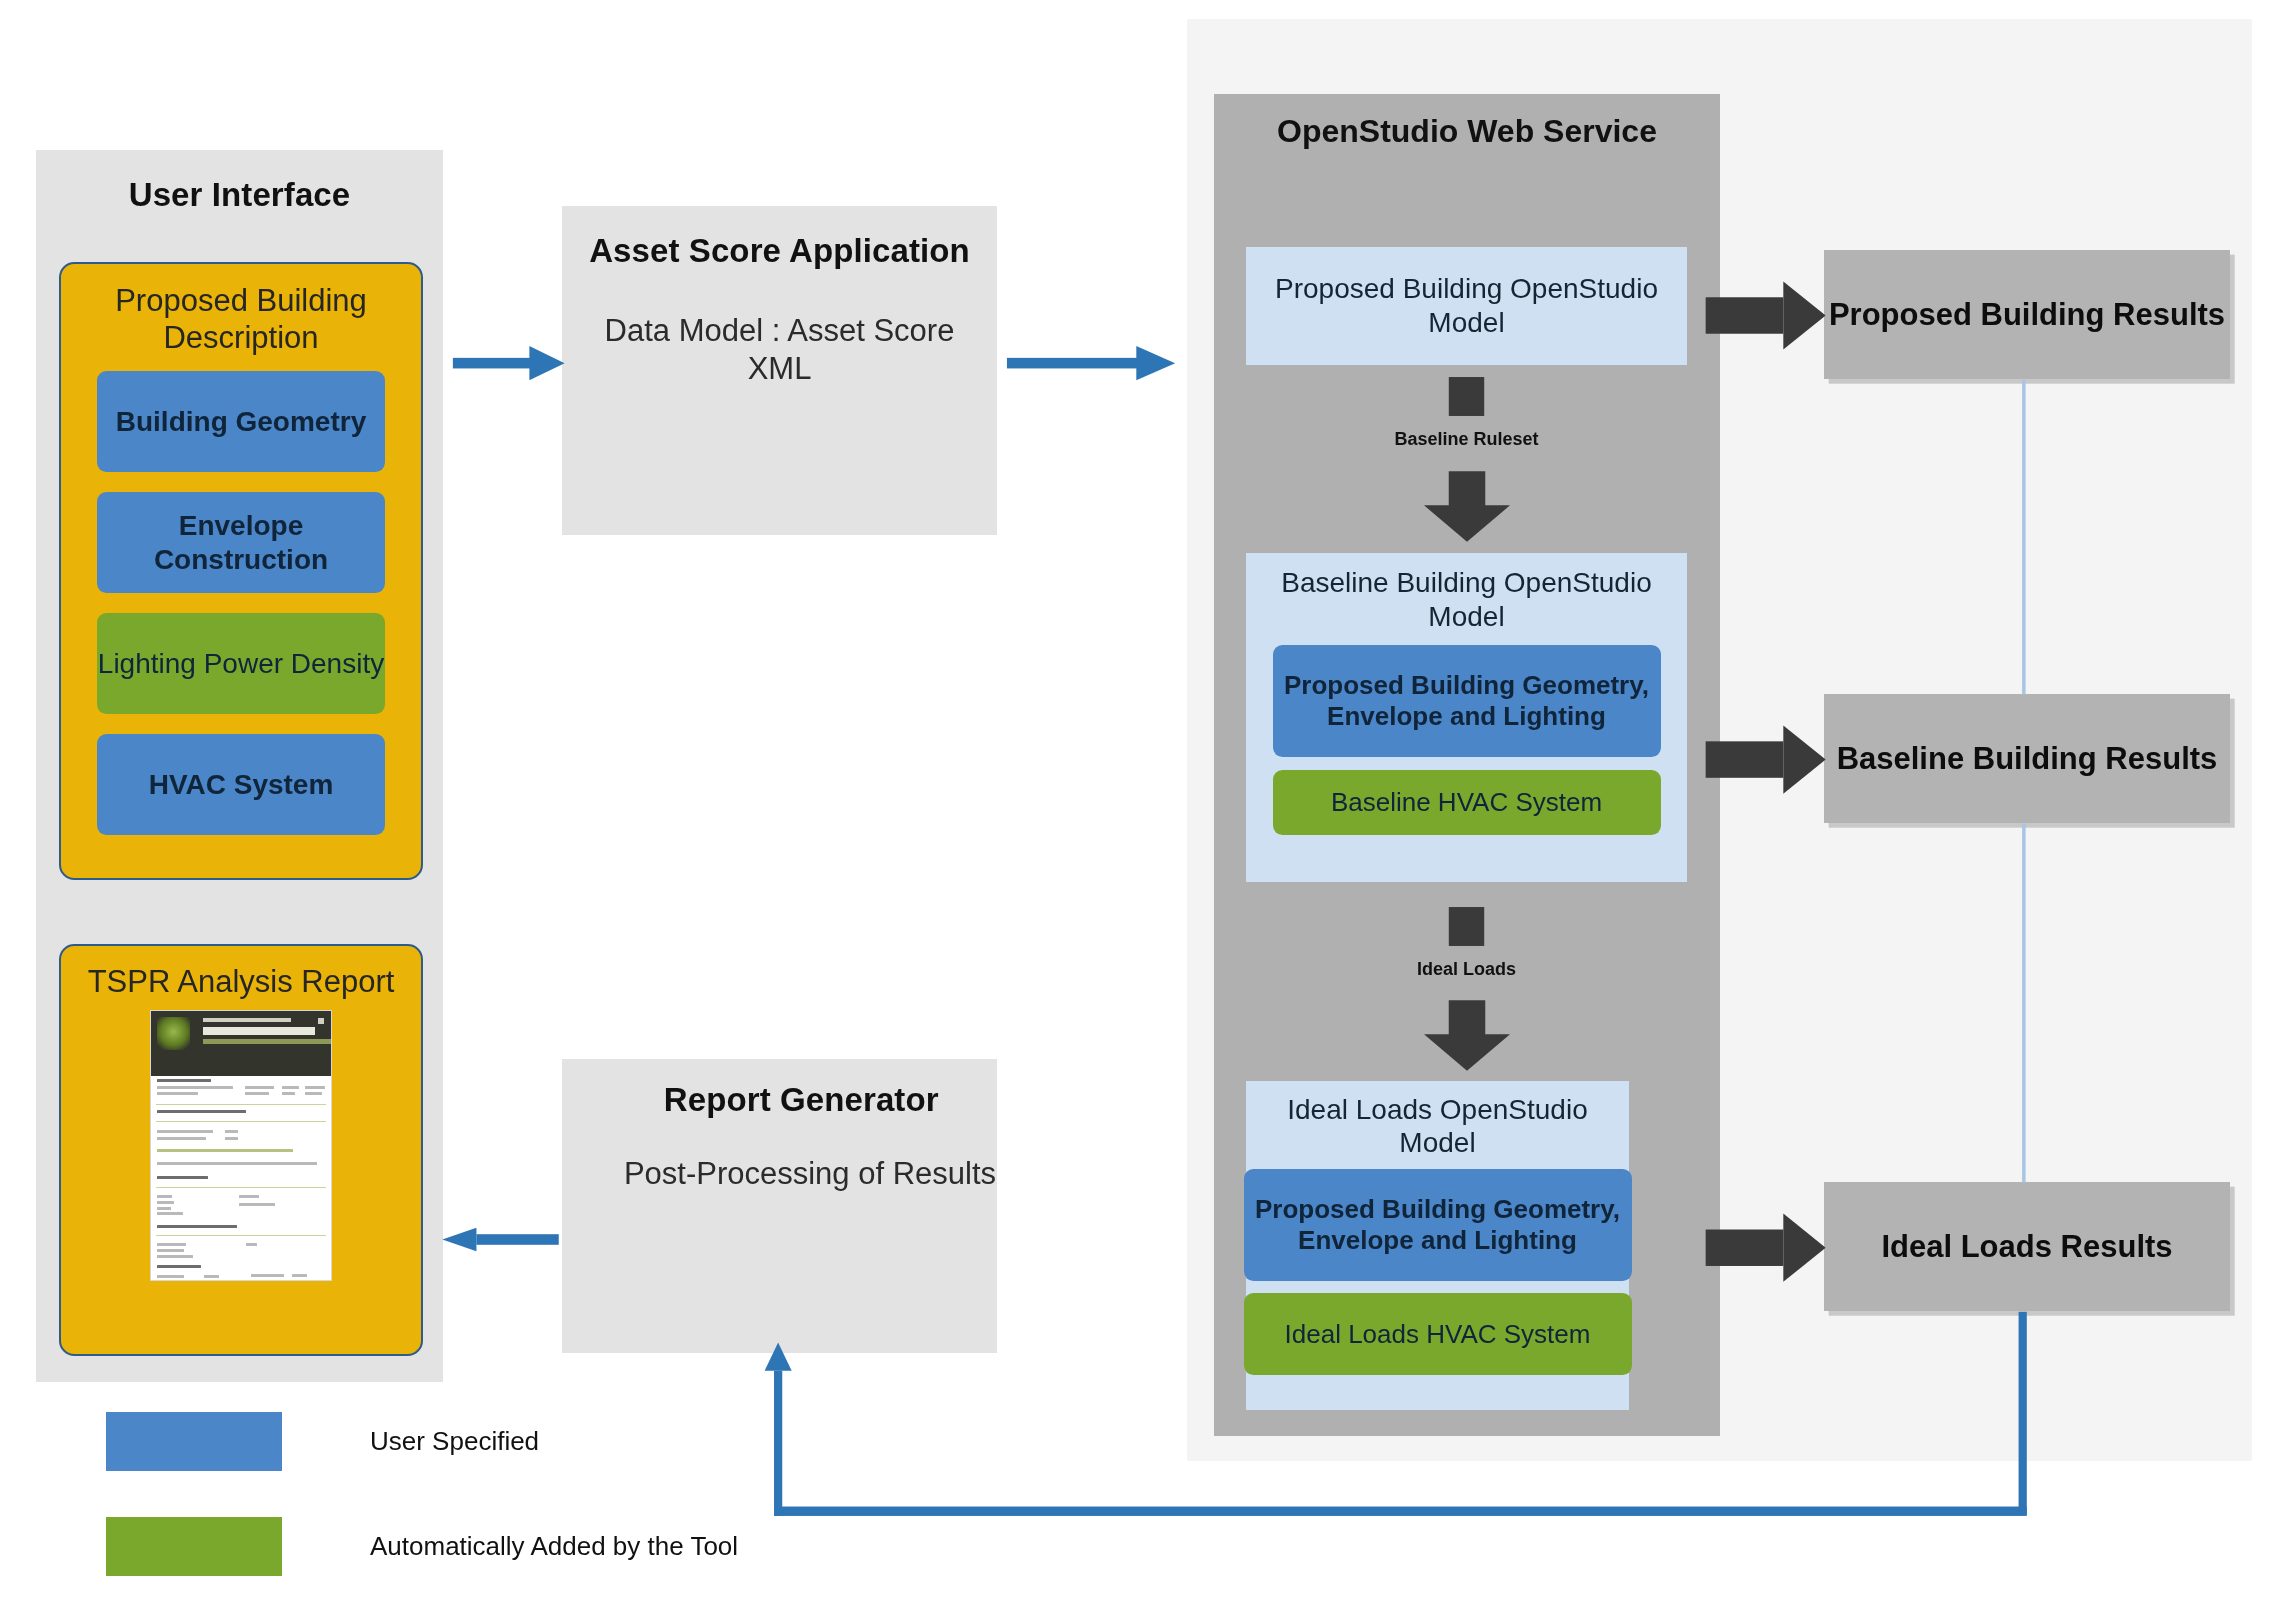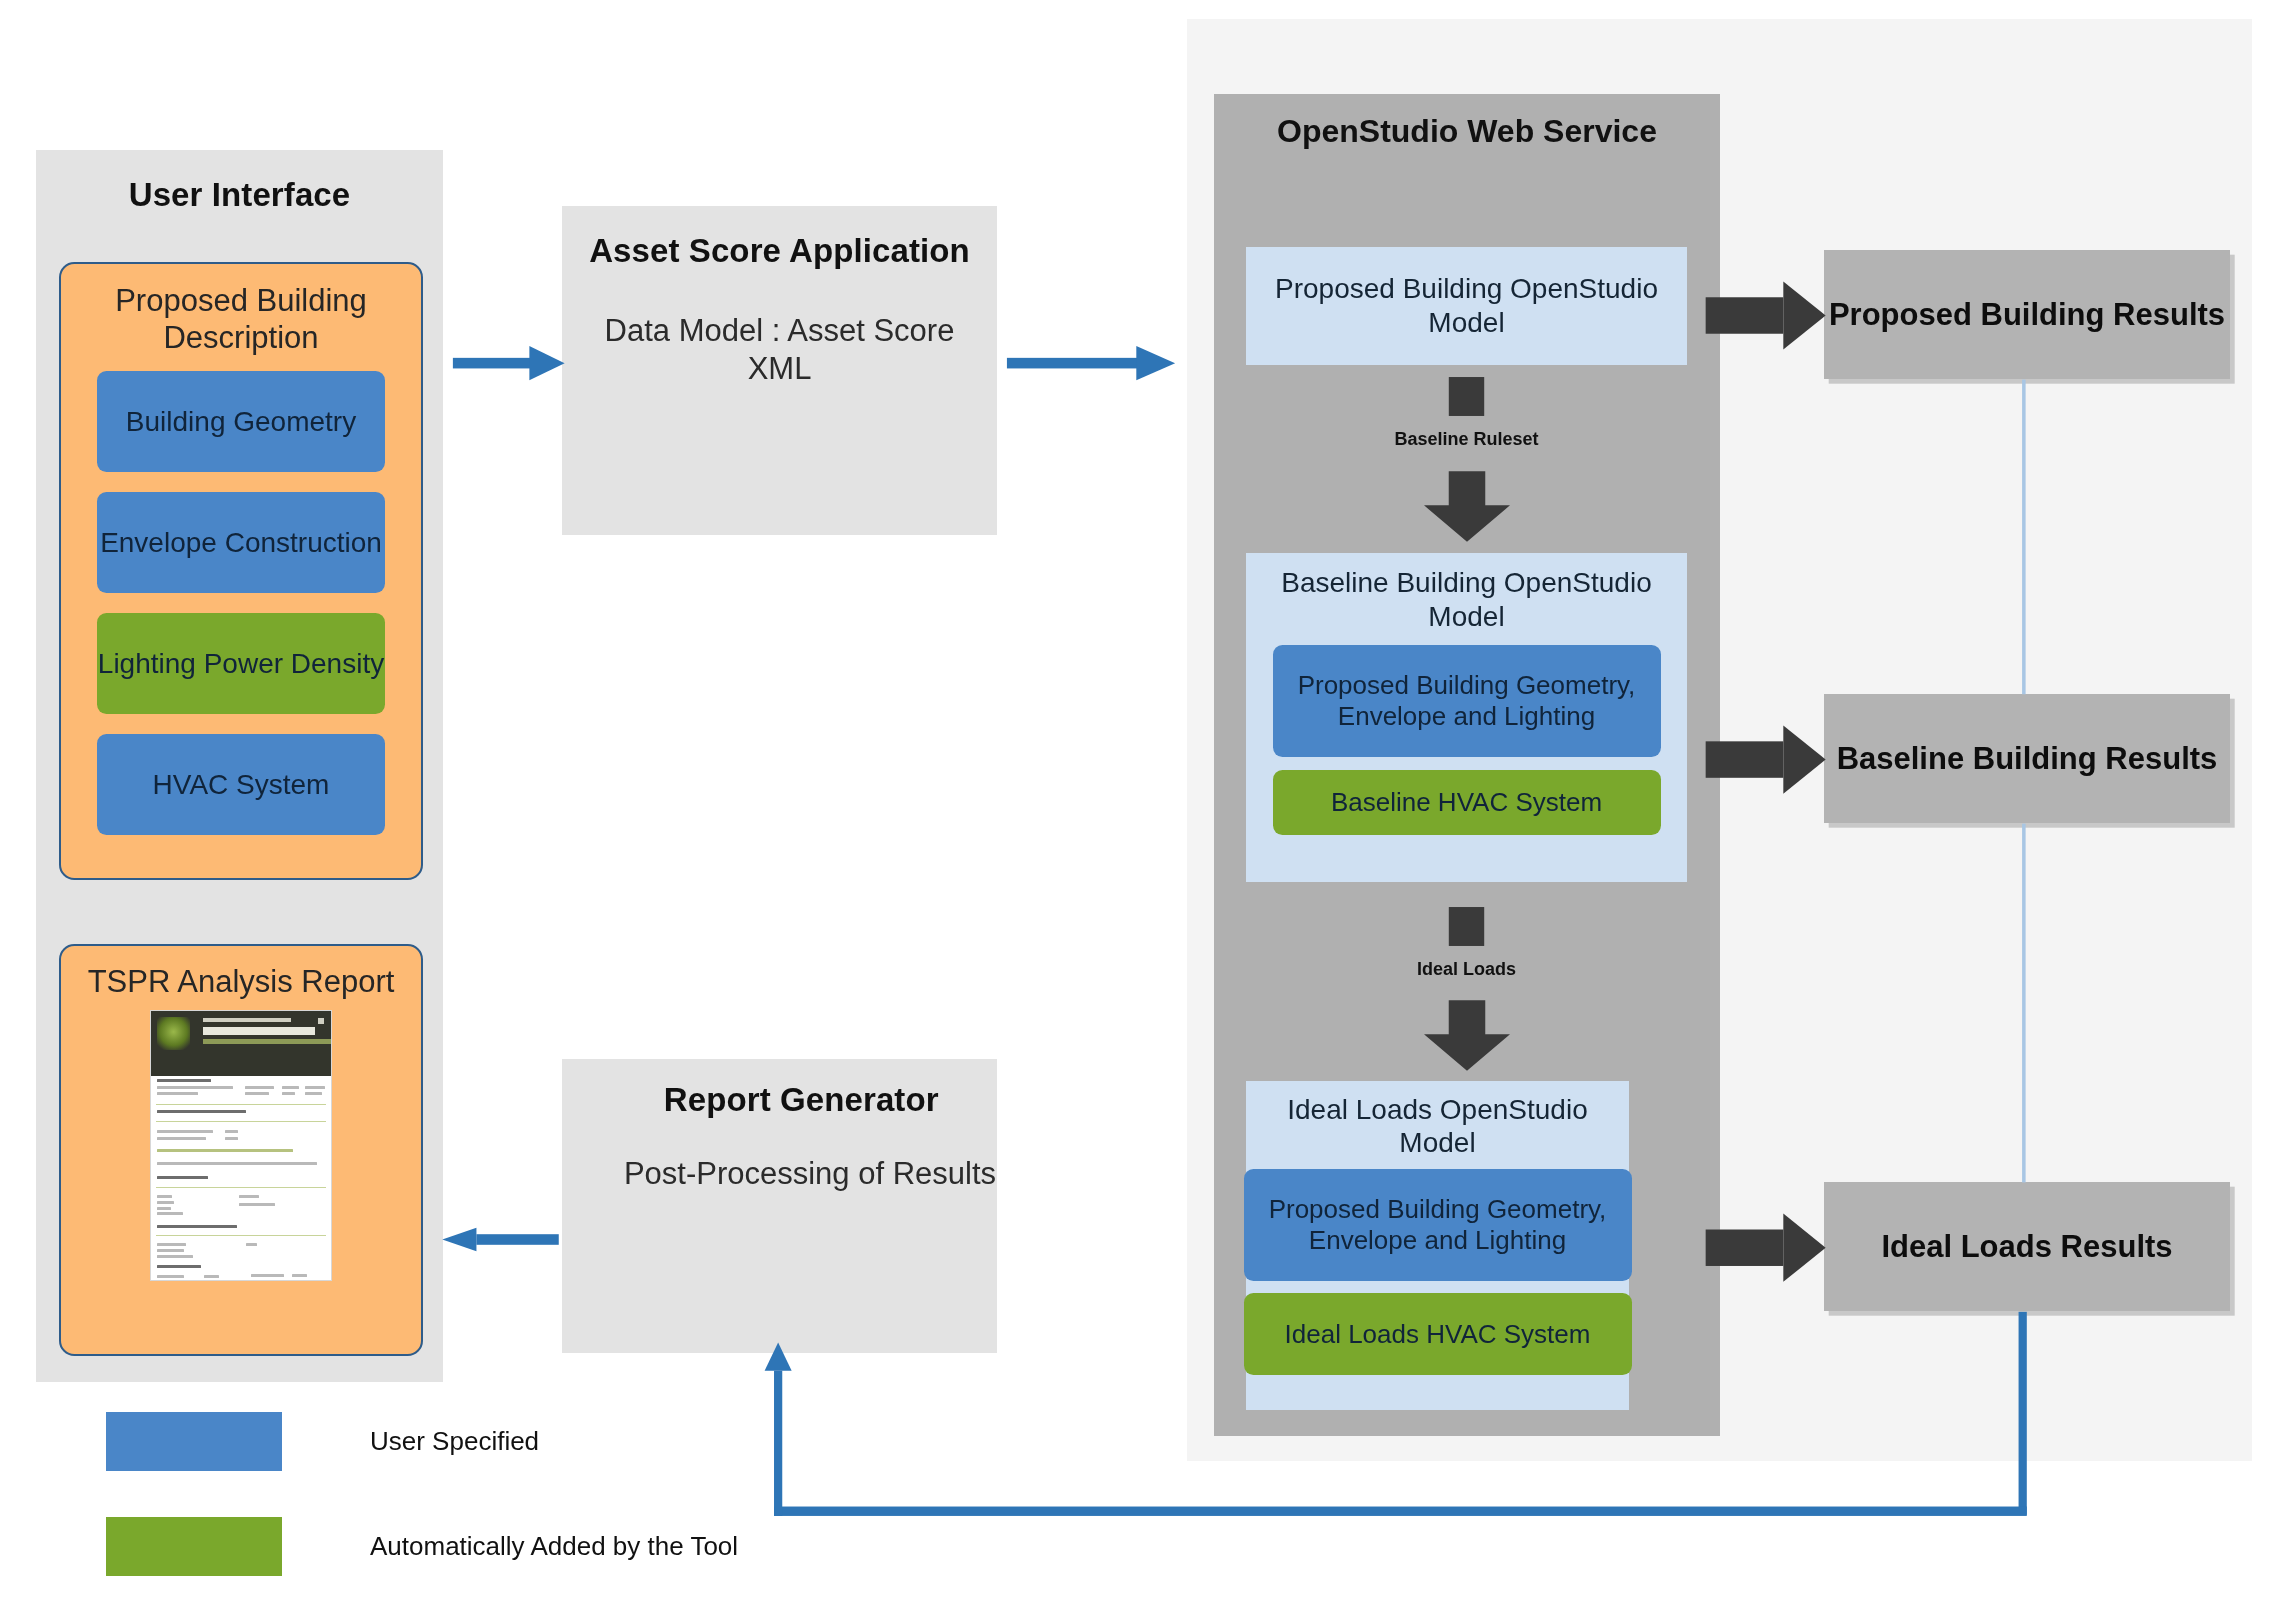--- a/index.html
+++ b/index.html
@@ -34,21 +34,21 @@
     letter-spacing: 0.1px;
   }
   .panel-sub {
     color: #2b2b2b;
     text-align: center;
     line-height: 1.22;
   }
 
   
   .group-round {
-    background: #fdba74;
+    background: #eab308;
     border: 2.9px solid #2e5c8a;
     border-radius: 15.3px;
     display: flex;
     flex-direction: column;
     align-items: center;
   }
   .group-label {
     color: #262626;
     text-align: center;
     line-height: 1.2;
@@ -57,21 +57,21 @@
   
   .pill {
     border-radius: 9.4px;
     display: flex;
     align-items: center;
     justify-content: center;
     text-align: center;
     line-height: 1.2;
     color: #10243a;
   }
-  .pill.blue  { background: #4a86c8; }
+  .pill.blue  { background: #4a86c8; font-weight: bold; }
   .pill.green { background: #7aa82c; }
 
   
   .engine {
     background: #f4f4f4;
   }
   .engine-title {
     font-weight: bold;
     color: #111111;
     text-align: center;

